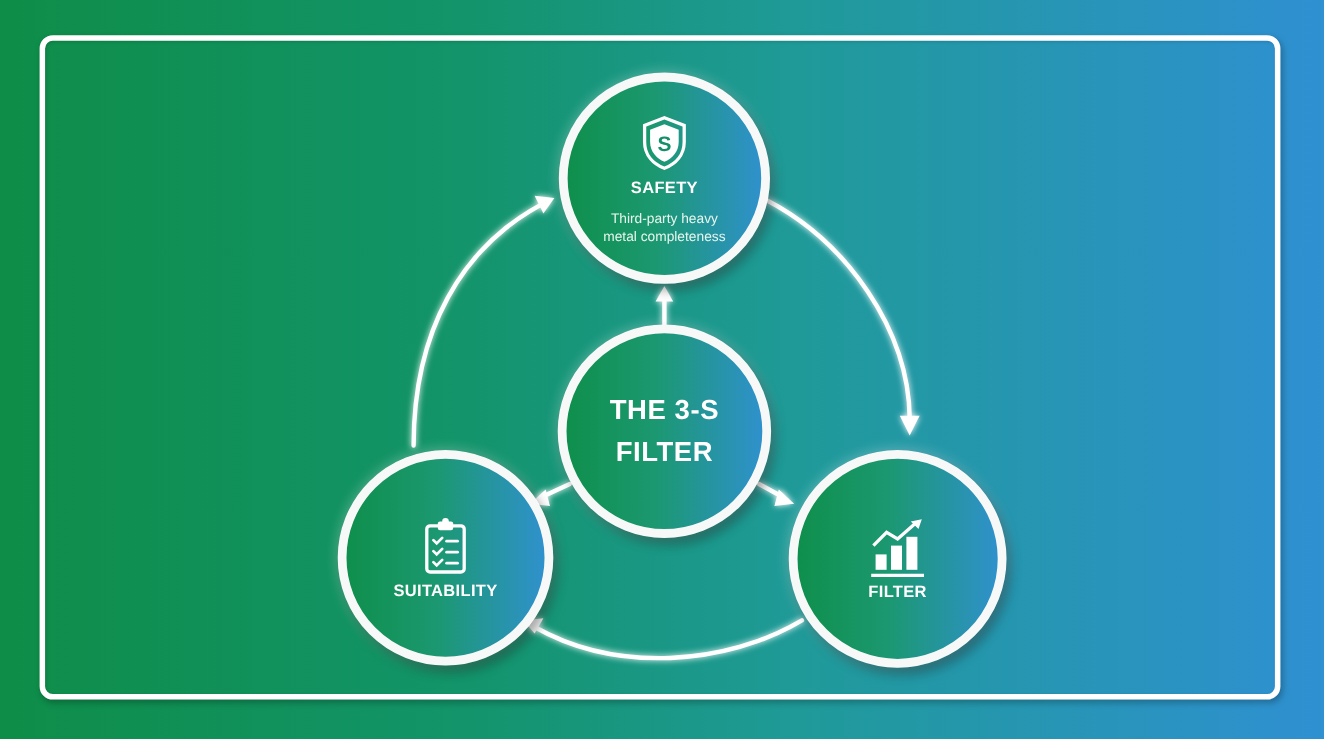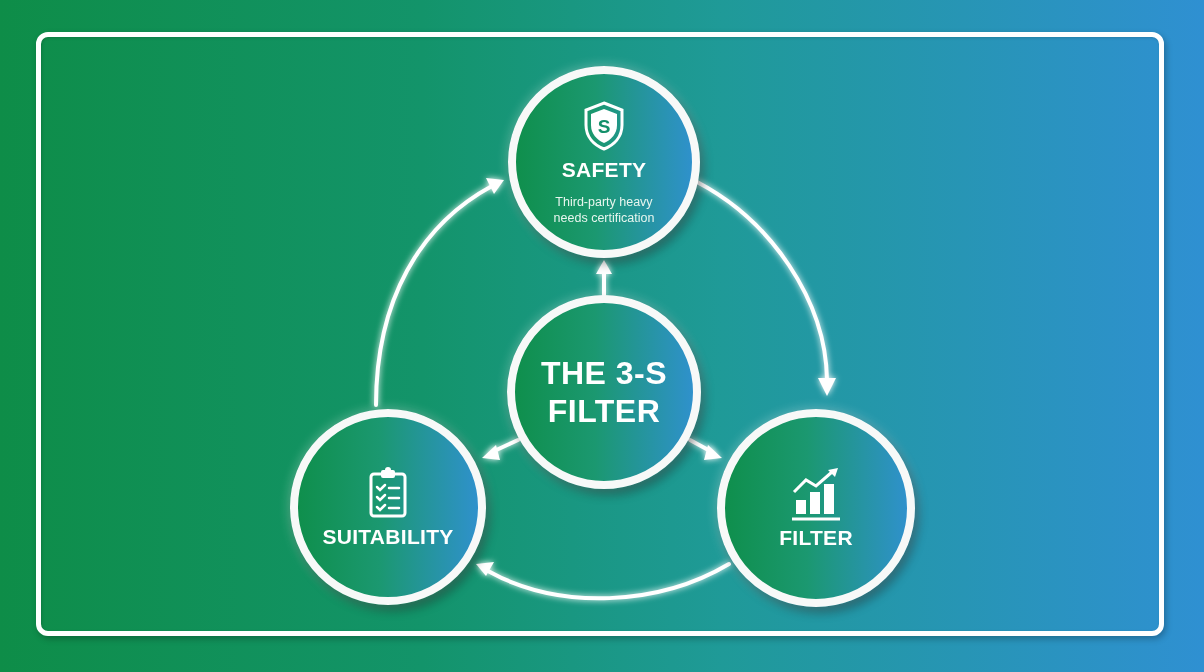--- a/index.html
+++ b/index.html
@@ -15,28 +15,28 @@
   }
   svg.arrows { position:absolute; left:0; top:0; width:1204px; height:672px; }
   .node {
     position:absolute; border-radius:50%; box-sizing:border-box;
     border:8px solid #f7f9f8;
     background: linear-gradient(90deg, #0f8f4c 0%, #1b9870 45%, #2f91cc 100%);
     box-shadow: 4px 6px 10px rgba(0,0,0,0.35), 0 0 12px rgba(255,255,255,0.35);
     color:#ffffff; text-align:center;
     display:flex; flex-direction:column; align-items:center; justify-content:center;
   }
-  .node .title { font-weight:bold; font-size:21px; letter-spacing:0.3px; margin-top:4px; }
+  .node .title { font-weight:bold; font-size:15px; letter-spacing:0.3px; margin-top:4px; }
   .node .desc { font-size:12.5px; line-height:16px; color:#e8f6ef; margin-top:12px; }
   .node .icon { width:56px; height:56px; }
   #n-safety { left:508px; top:66px; width:192px; height:192px; }
-  #n-suit { left:290px; top:409px; width:196px; height:196px; }
+  #n-suit { left:307px; top:409px; width:196px; height:196px; }
   #n-score { left:717px; top:409px; width:198px; height:198px; }
   #n-center { left:507px; top:295px; width:194px; height:194px; }
-  #n-center .center-title { font-weight:bold; font-size:32px; line-height:38px; letter-spacing:0.5px; }
+  #n-center .center-title { font-weight:bold; font-size:25px; line-height:38px; letter-spacing:0.5px; }
 </style>
 </head>
 <body>
 
 <div class="frame"></div>
 
 <svg class="arrows" viewBox="0 0 1204 672">
   <defs>
     <filter id="glow" x="-20%" y="-20%" width="140%" height="140%">
       <feGaussianBlur stdDeviation="3" result="b"></feGaussianBlur>
@@ -70,21 +70,21 @@
 
 <div class="node" id="n-safety">
   <svg class="icon" viewBox="0 0 56 56">
     <path d="M28 5 L46 12 V27 C46 39 38 47 28 51 C18 47 10 39 10 27 V12 Z" fill="none" stroke="#fff" stroke-width="3"></path>
     <path d="M28 11 L41 16 V27 C41 36 35 42 28 45 C21 42 15 36 15 27 V16 Z" fill="#fff"></path>
     <text x="28" y="35" text-anchor="middle" font-family="Liberation Sans, sans-serif" font-weight="bold" font-size="19" fill="#13906a">S</text>
   </svg>
   <div class="title">SAFETY</div>
   <div class="desc">
     <div>Third-party heavy</div>
-    <div>needs certification</div>
+    <div>metal completeness</div>
   </div>
 </div>
 
 <div class="node" id="n-center">
   <div class="center-title">
     <div>THE 3-S</div>
     <div>FILTER</div>
   </div>
 </div>
 

